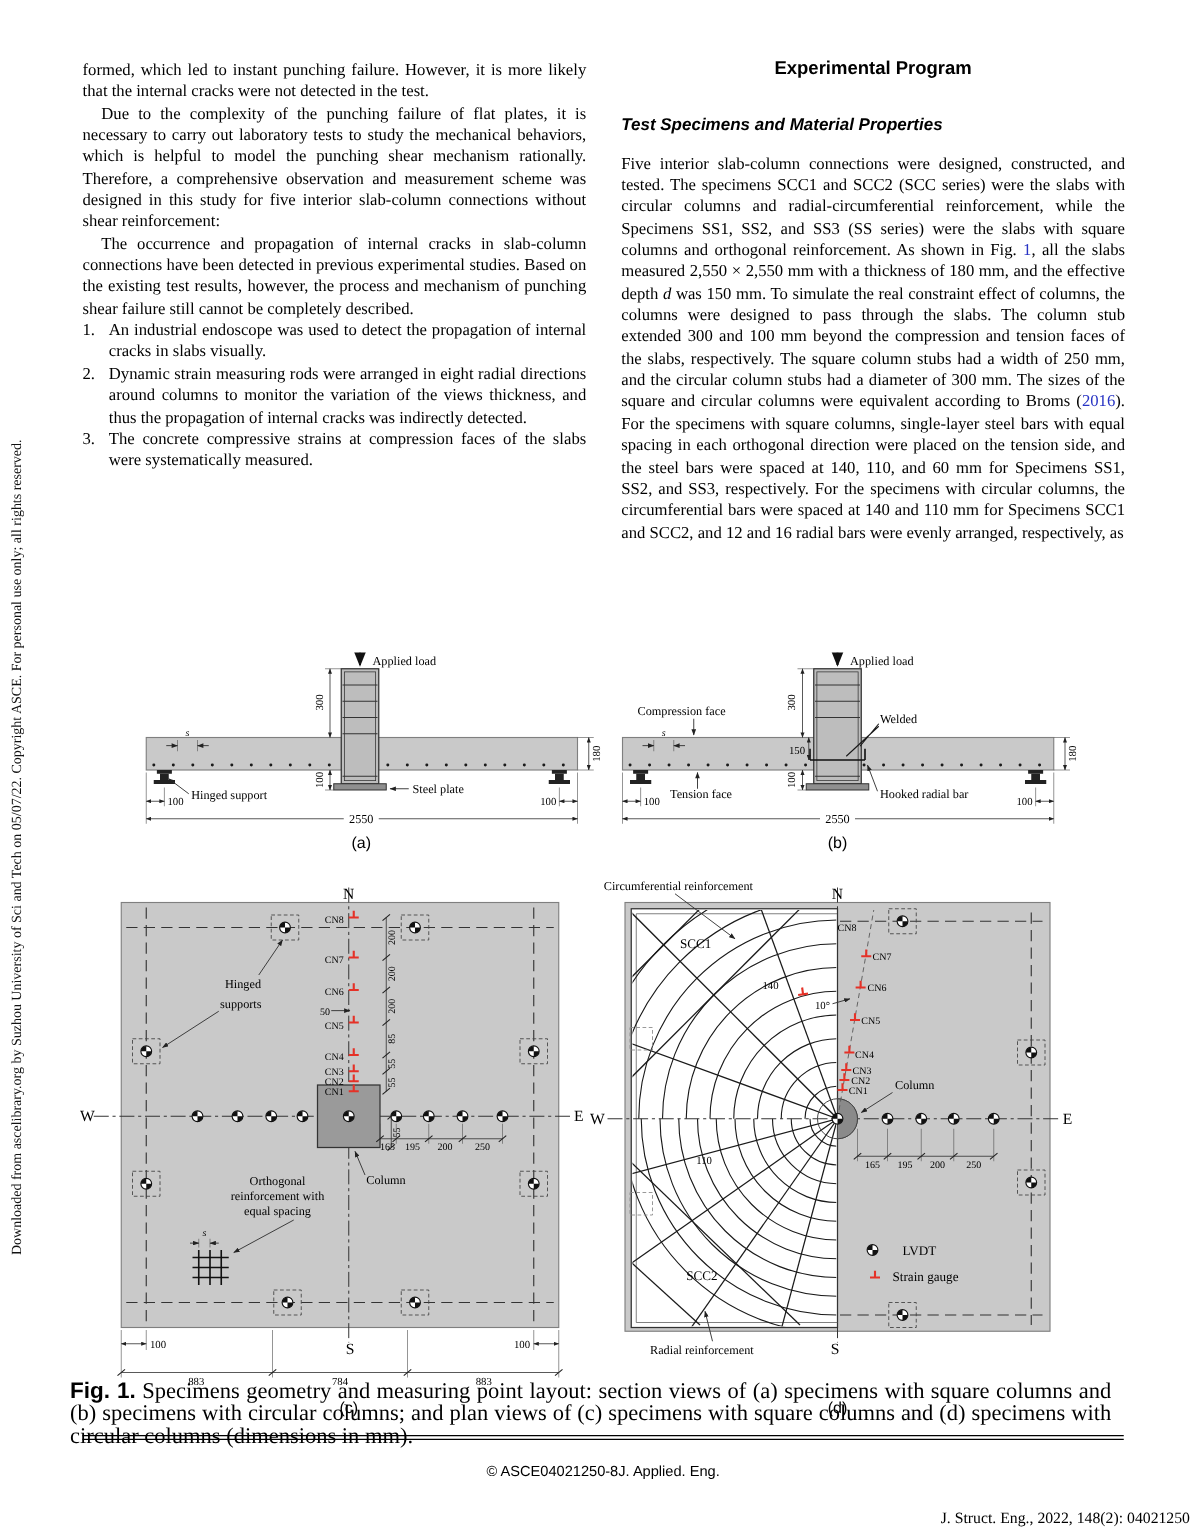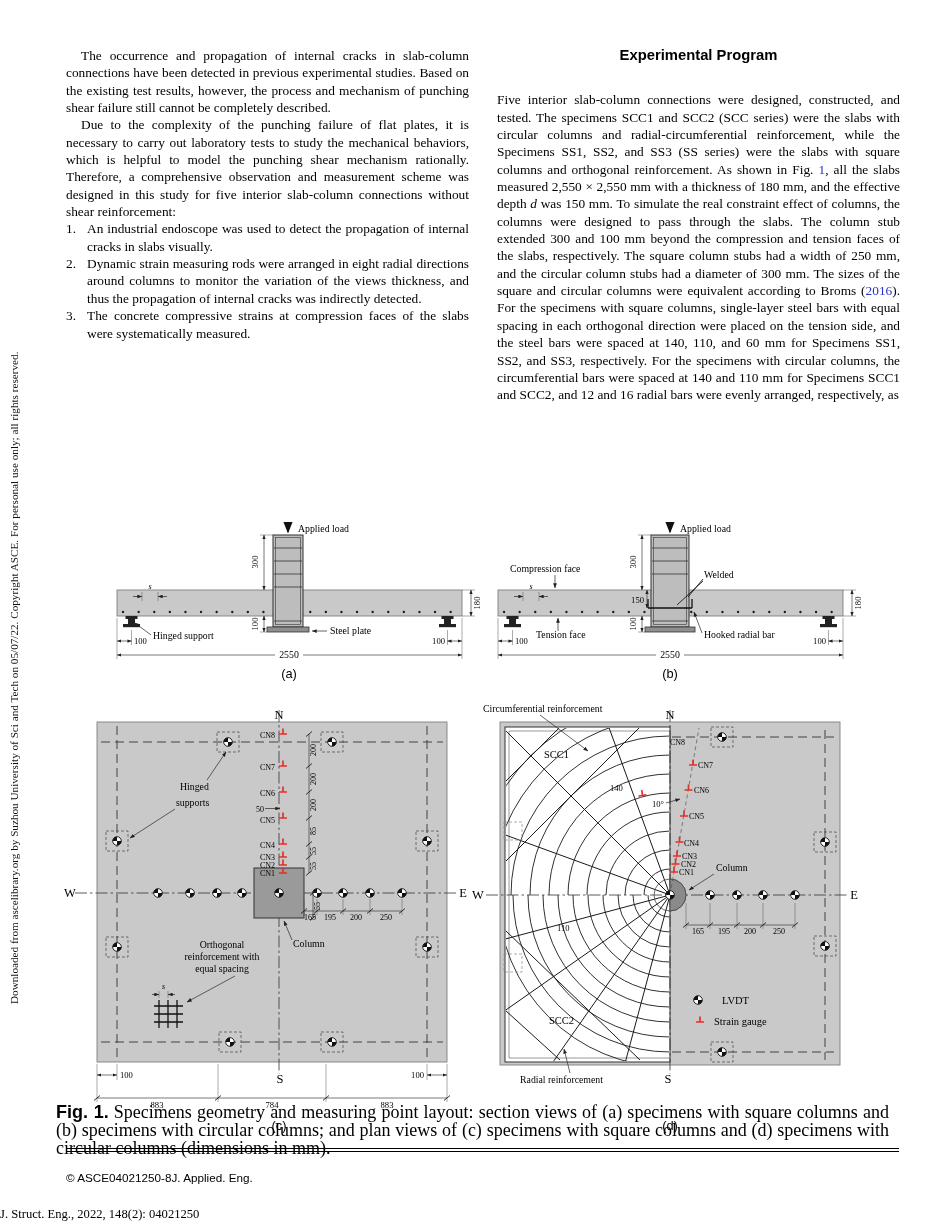--- a/index.html
+++ b/index.html
@@ -13,22 +13,22 @@
   .sub{font-family:"Liberation Sans",sans-serif;font-size:13.6px;font-weight:bold;font-style:italic;margin:0 0 13px 0;text-align:left}
   .lnk{color:#2733c4;text-decoration:none;cursor:pointer}
   .it{font-style:italic}
   .li{display:flex}
   .li .num{width:21px;flex:none}
   .li .litext{flex:1;text-align:justify}
   .figwrap{position:absolute;left:58px;top:522px;width:850px;height:618px}
   .caption{position:absolute;left:56px;top:1104px;width:833px;font-size:18px;line-height:17.8px;text-align:justify}
   .caption .cl{font-family:"Liberation Sans",sans-serif;font-weight:bold}
   .rule{position:absolute;left:66px;top:1148px;width:833px;height:2.2px;border-top:1.6px solid #000;border-bottom:0.9px solid #000}
-  .footer{position:absolute;left:66px;top:1171px;width:833px;font-family:"Liberation Sans",sans-serif;font-size:11.7px;display:flex;justify-content:flex-start}
-  .bottomline{position:absolute;left:0;top:1207px;width:952px;text-align:left;font-size:12.6px}
+  .footer{position:absolute;left:66px;top:1171px;width:833px;font-family:"Liberation Sans",sans-serif;font-size:11.7px;display:flex;justify-content:center}
+  .bottomline{position:absolute;left:0;top:1207px;width:952px;text-align:right;font-size:12.6px}
   
   svg text{font-family:"Liberation Serif",serif;fill:#000}
   .t95{font-size:9.8px}.t85{font-size:8.6px}.t8{font-size:8px}.t12{font-size:12.5px}.t105{font-size:10.5px}
   .tag{font-family:"Liberation Sans",sans-serif;font-size:12.8px}
   .mid{text-anchor:middle}.end{text-anchor:end}
   .slab{fill:#c9c9c9;stroke:#7f7f7f;stroke-width:.9}
   .colfill{fill:#bdbdbd;stroke:#333;stroke-width:1}
   .dim{stroke:#333;stroke-width:.65;fill:none}
   .dimm{marker-start:url(#arr);marker-end:url(#arr)}
   .ext{stroke:#555;stroke-width:.5;fill:none}
@@ -43,38 +43,40 @@
   .tie{stroke:#333;stroke-width:.8}
   .sgline{stroke:#e53127;stroke-width:1.7;fill:none}
   .gline{stroke:#555;stroke-width:.7;stroke-dasharray:4 3;fill:none}
 </style>
 </head>
 <body>
 
 <div class="sidebar-rot">Downloaded from ascelibrary.org by Suzhou University of Sci and Tech on 05/07/22. Copyright ASCE. For personal use only; all rights reserved.</div>
 
 <div class="colL">
+  <p>formed, which led to instant punching failure. However, it is more likely that the internal cracks were not detected in the test.</p>
+  <p class="ind">Due to the complexity of the punching failure of flat plates, it is necessary to carry out laboratory tests to study the mechanical behaviors, which is helpful to model the punching shear mechanism rationally. Therefore, a comprehensive observation and measurement scheme was designed in this study for five interior slab-column connections without shear reinforcement:</p>
   <p class="ind">The occurrence and propagation of internal cracks in slab-column connections have been detected in previous experimental studies. Based on the existing test results, however, the process and mechanism of punching shear failure still cannot be completely described.</p>
-  <p class="ind">Due to the complexity of the punching failure of flat plates, it is necessary to carry out laboratory tests to study the mechanical behaviors, which is helpful to model the punching shear mechanism rationally. Therefore, a comprehensive observation and measurement scheme was designed in this study for five interior slab-column connections without shear reinforcement:</p>
   <div class="li">
     <span class="num">1.</span>
     <span class="litext">An industrial endoscope was used to detect the propagation of internal cracks in slabs visually.</span>
   </div>
   <div class="li">
     <span class="num">2.</span>
     <span class="litext">Dynamic strain measuring rods were arranged in eight radial directions around columns to monitor the variation of the views thickness, and thus the propagation of internal cracks was indirectly detected.</span>
   </div>
   <div class="li">
     <span class="num">3.</span>
     <span class="litext">The concrete compressive strains at compression faces of the slabs were systematically measured.</span>
   </div>
 </div>
 
 <div class="colR">
   <p class="head">Experimental Program</p>
+  <p class="sub">Test Specimens and Material Properties</p>
   <p><span>Five interior slab-column connections were designed, constructed, and tested. The specimens SCC1 and SCC2 (SCC series) were the slabs with circular columns and radial-circumferential reinforcement, while the Specimens SS1, SS2, and SS3 (SS series) were the slabs with square columns and orthogonal reinforcement. As shown in Fig. </span><a class="lnk">1</a><span>, all the slabs measured 2,550 × 2,550 mm with a thickness of 180 mm, and the effective depth </span><span class="it">d</span><span> was 150 mm. To simulate the real constraint effect of columns, the columns were designed to pass through the slabs. The column stub extended 300 and 100 mm beyond the compression and tension faces of the slabs, respectively. The square column stubs had a width of 250 mm, and the circular column stubs had a diameter of 300 mm. The sizes of the square and circular columns were equivalent according to Broms (</span><a class="lnk">2016</a><span>). For the specimens with square columns, single-layer steel bars with equal spacing in each orthogonal direction were placed on the tension side, and the steel bars were spaced at 140, 110, and 60 mm for Specimens SS1, SS2, and SS3, respectively. For the specimens with circular columns, the circumferential bars were spaced at 140 and 110 mm for Specimens SCC1 and SCC2, and 12 and 16 radial bars were evenly arranged, respectively, as</span></p>
 </div>
 
 <div class="figwrap">
 <svg width="850" height="618" viewBox="0 0 850 618" xmlns="http://www.w3.org/2000/svg">
   <defs>
     <marker id="arr" viewBox="0 0 8 6" refX="7.5" refY="3" markerWidth="7" markerHeight="5" orient="auto-start-reverse">
           <path d="M0,0L8,3L0,6z" fill="#222"></path>
         </marker>
     <marker id="arrb" viewBox="0 0 10 8" refX="9" refY="4" markerWidth="9" markerHeight="7" orient="auto">

